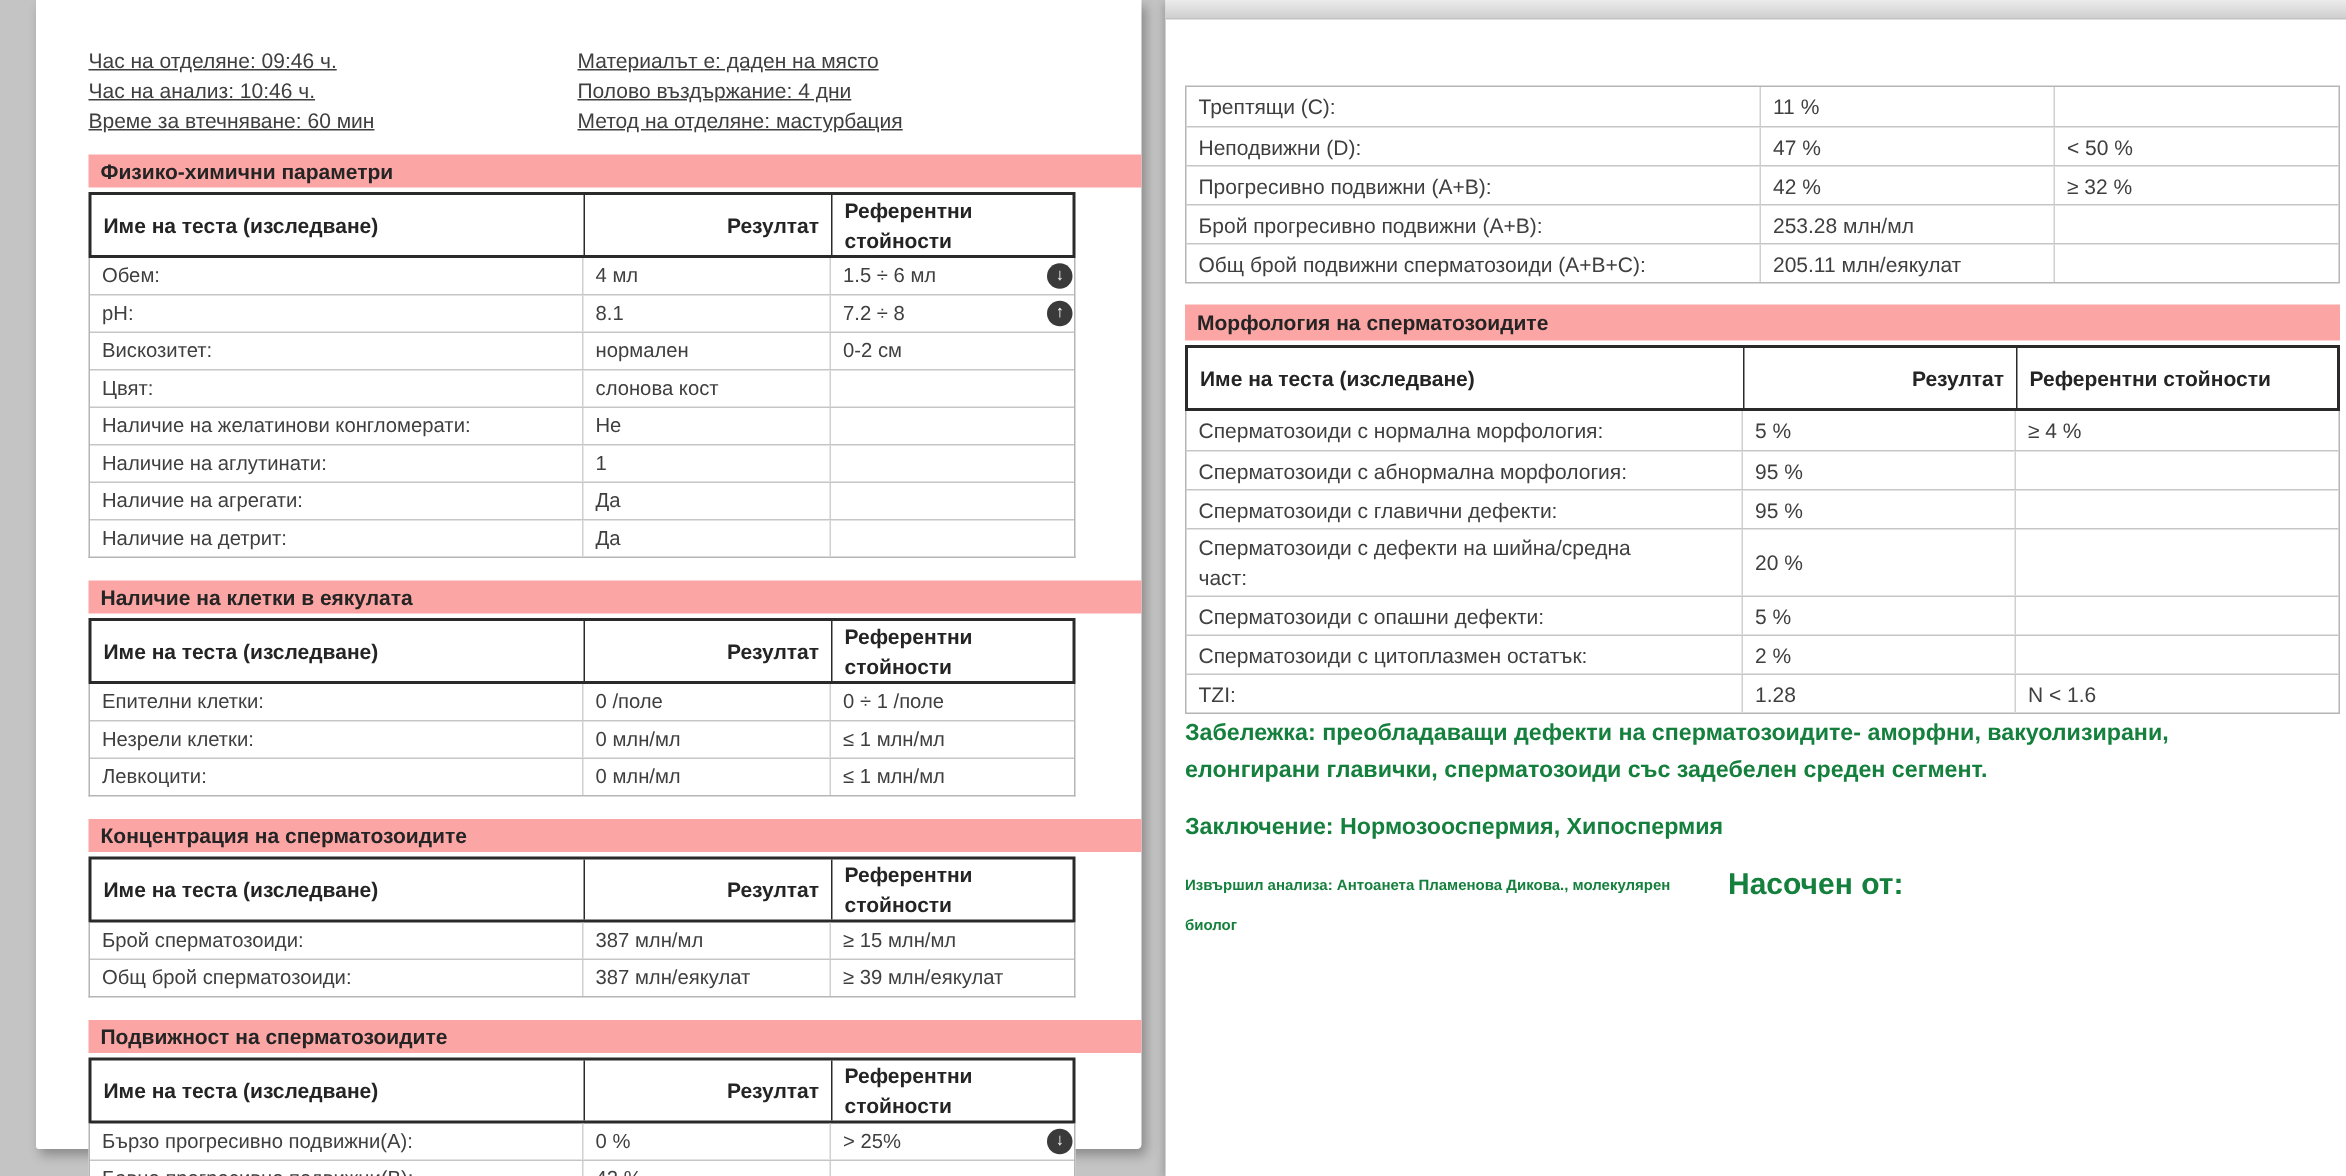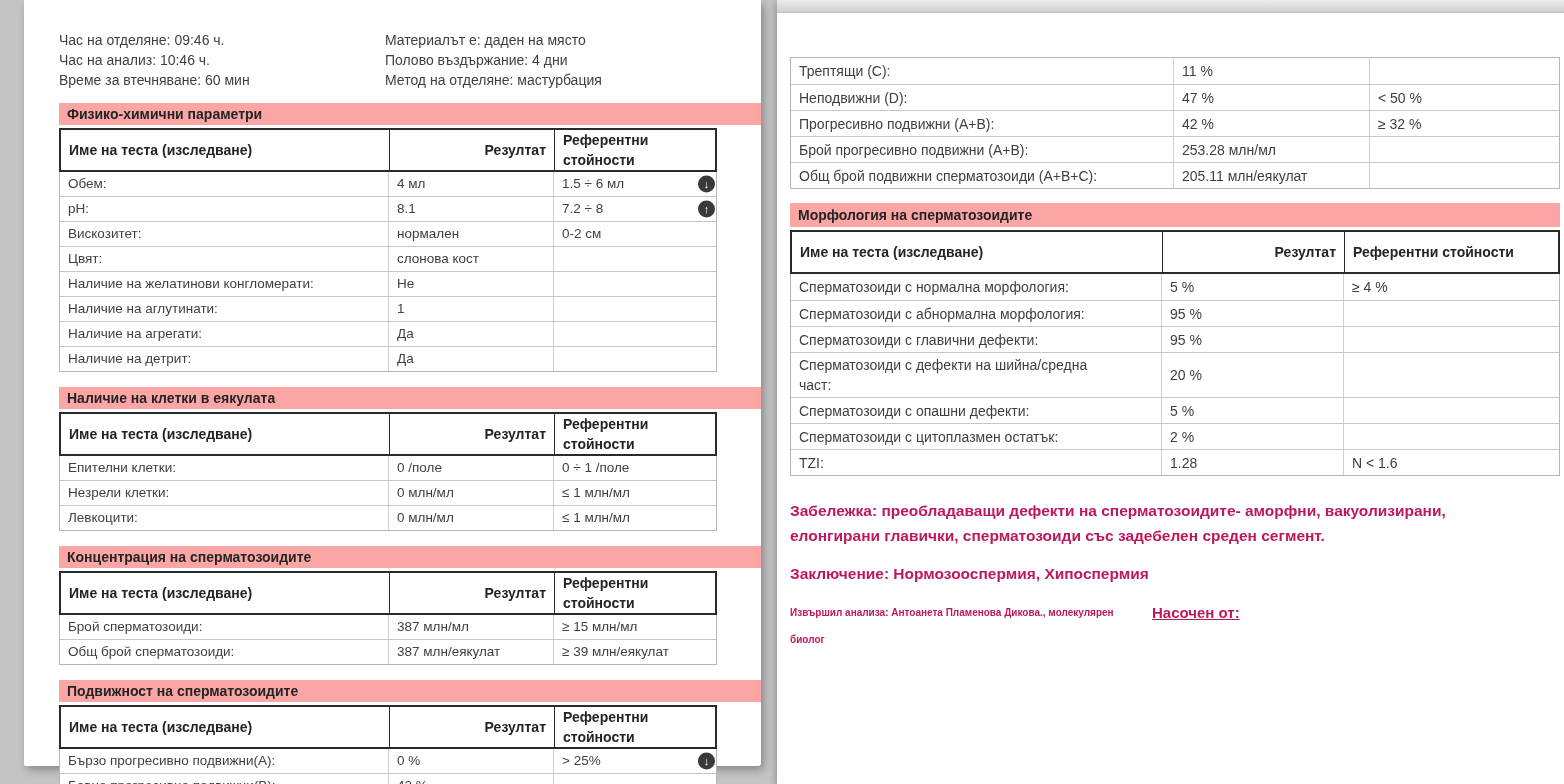--- a/index.html
+++ b/index.html
@@ -24,21 +24,21 @@
   }
   .scan-edge {
     width:100%; height:13px;
     background:linear-gradient(#ececec, #cfcfcf);
     border-bottom:1px solid #c2c2c2;
   }
   
   .hdr-info { position:relative; width:658px; margin-bottom:16px; }
   .hdr-col { display:flex; flex-direction:column; gap:6px; font-size:14px; }
   .hdr-col.right { position:absolute; left:326px; top:0; }
-  .hdr-line { white-space:nowrap; line-height:14px; }
+  .hdr-line { white-space:nowrap; line-height:14px;text-decoration:underline; }
 
   
   .sec-bar {
     background:#fca5a5; height:22px; line-height:22px;
     font-size:14px; font-weight:bold; color:#242424;
     padding-left:8px; margin-top:15px; margin-bottom:3px;
   }
   .page-right .sec-bar { height:24px; line-height:24px; margin-top:14px; }
 
   
@@ -72,26 +72,26 @@
   .t-morph .row .c-name { padding-right:60px; }
   .flag {
     position:absolute; right:3px; top:50%; transform:translateY(-50%);
     width:17px; height:17px; border-radius:50%;
     background:#3a3a3a; color:#ffffff;
     display:flex; align-items:center; justify-content:center;
     font-size:11px; font-weight:bold; line-height:1;
   }
   
   .right-content { padding:44px 4px 0 13px; }
-  .notes { margin-top:22px; width:745px; font-weight:bold; color:#be185d; }
+  .notes { width:745px; font-weight:bold; color:#15803d; }
   .note-par { font-size:15.5px; line-height:25px; }
   .note-par + .note-par { margin-top:13px; }
   .sig-row { display:flex; margin-top:13px; }
   .sig-left { width:330px; font-size:10px; line-height:27px; }
-  .sig-right { font-size:15px; line-height:27px; margin-left:32px; white-space:nowrap;text-decoration:underline; }
+  .sig-right { font-size:20px; line-height:27px; margin-left:32px; white-space:nowrap; }
 </style>
 </head>
 <body>
 
 <div class="page page-left">
   <div class="hdr-info">
     <div class="hdr-col">
       <div class="hdr-line">Час на отделяне: 09:46 ч.</div>
       <div class="hdr-line">Час на анализ: 10:46 ч.</div>
       <div class="hdr-line">Време за втечняване: 60 мин</div>

